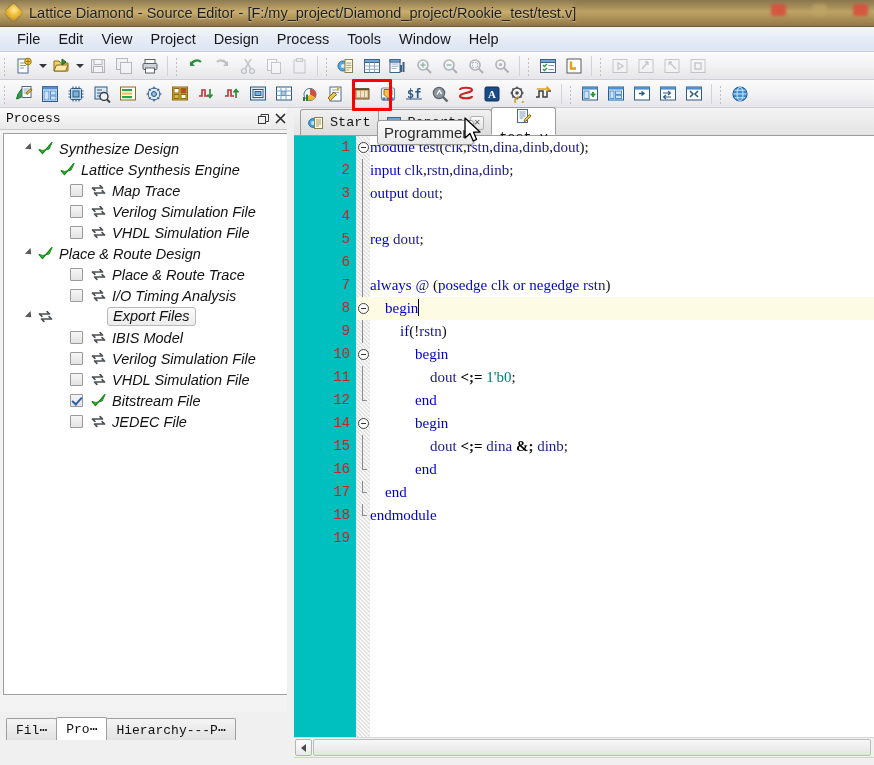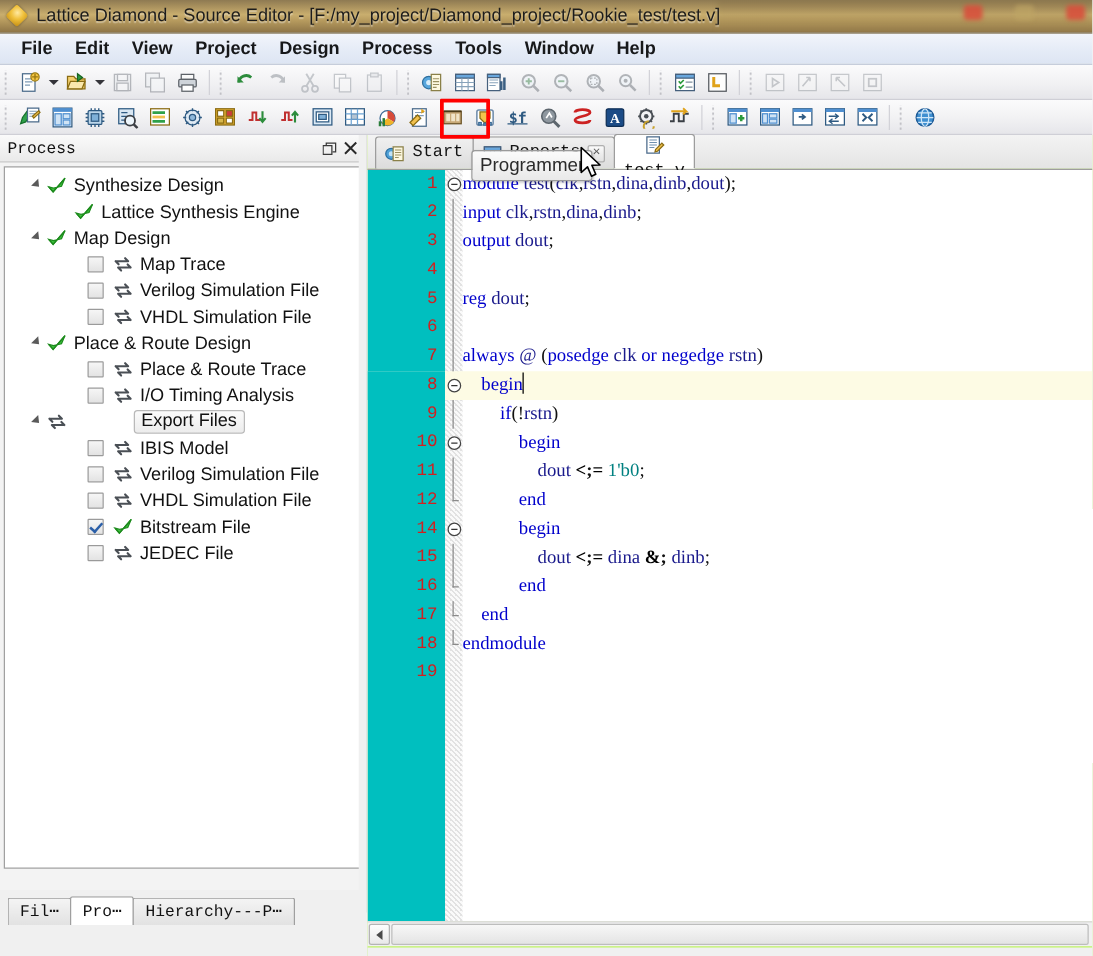--- a/index.html
+++ b/index.html
@@ -46,21 +46,20 @@
   
   .menubar {
     position: absolute; left: 0; top: 27px; width: 874px; height: 25px;
     background: linear-gradient(to bottom, #f2f5fb 0%, #e6ecf7 50%, #dde5f3 100%);
     border-bottom: 1px solid #c6cddb;
     display: flex; align-items: center; padding-left: 8px;
   }
   .menu-item {
     font-size: 14.5px; color: #17181a; padding: 2px 9px; cursor: default;
     white-space: nowrap;
-    font-weight: bold;
   }
 
   
   .toolbar {
     position: absolute; left: 0; width: 874px; height: 28px;
     background: linear-gradient(to bottom, #fbfbfc 0%, #f1f1f3 55%, #e6e6ea 100%);
     border-bottom: 1px solid #cfcfd6;
     display: flex; align-items: center;
   }
   .toolbar.row1 { top: 52px; }
@@ -100,21 +99,21 @@
   }
   .dock-title .dt-text {
     font-family: "Liberation Mono", monospace; font-size: 13px; color: #111;
     flex: 1;
   }
   .dock-btn { width: 16px; height: 16px; display: flex; align-items:center; justify-content:center; }
   .dock-body {
     position: absolute; left: 3px; top: 25px; width: 287px; height: 562px;
     background: #fff; border: 1px solid #a0a0a0; overflow: hidden;
   }
-  .tree { padding: 4px 0 0 0; }
+  .tree { padding: 4px 0 0 0; font-style: italic; }
   .trow {
     height: 21px; display: flex; align-items: center; white-space: nowrap;
     font-size: 14.5px; color: #111; padding-left: 2px;
   }
   .ind1 { padding-left: 18px; }
   .ind2 { padding-left: 40px; }
   .twist {
     width: 14px; height: 21px; flex: none; display:flex; align-items:center; justify-content:center;
   }
   .twist::after {
@@ -719,30 +718,20 @@
           <div class="trow ind2">
             <div class="twist none"></div>
             <div class="ticon">
               <svg width="17" height="17" viewBox="0 0 17 17">
                 <path d="M2 9.5 L5.5 13.5 L15 2.5 L12.2 9 L5.8 10.5Z" fill="#3fc43f" stroke="#1d8b1d" stroke-width="1"></path>
                 <path d="M2 9.5 L5.5 13.5 L15 2.5" fill="none" stroke="#1d8b1d" stroke-width="1.2"></path>
               </svg>
             </div>
             <div class="tlabel">Lattice Synthesis Engine</div>
           </div>
-          <div class="trow ind1">
-            <div class="twist"></div>
-            <div class="ticon">
-              <svg width="17" height="17" viewBox="0 0 17 17">
-                <path d="M2 9.5 L5.5 13.5 L15 2.5 L12.2 9 L5.8 10.5Z" fill="#3fc43f" stroke="#1d8b1d" stroke-width="1"></path>
-                <path d="M2 9.5 L5.5 13.5 L15 2.5" fill="none" stroke="#1d8b1d" stroke-width="1.2"></path>
-              </svg>
-            </div>
-            <div class="tlabel">Map Design</div>
-          </div>
           <div class="trow ind2">
             <div class="twist none"></div>
             <div style="width:12px;flex:none"></div>
             <div class="cbox "></div>
             <div class="ticon">
               <svg width="17" height="17" viewBox="0 0 17 17">
                 <path d="M2.5 6h10l-2.4-2.4M2.5 6l2.4 2.4" stroke="#4a4f55" stroke-width="1.7" fill="none" stroke-linecap="round" stroke-linejoin="round"></path>
                 <path d="M14.5 11h-10l2.4 2.4M14.5 11l-2.4-2.4" stroke="#4a4f55" stroke-width="1.7" fill="none" stroke-linecap="round" stroke-linejoin="round"></path>
               </svg>
             </div>

